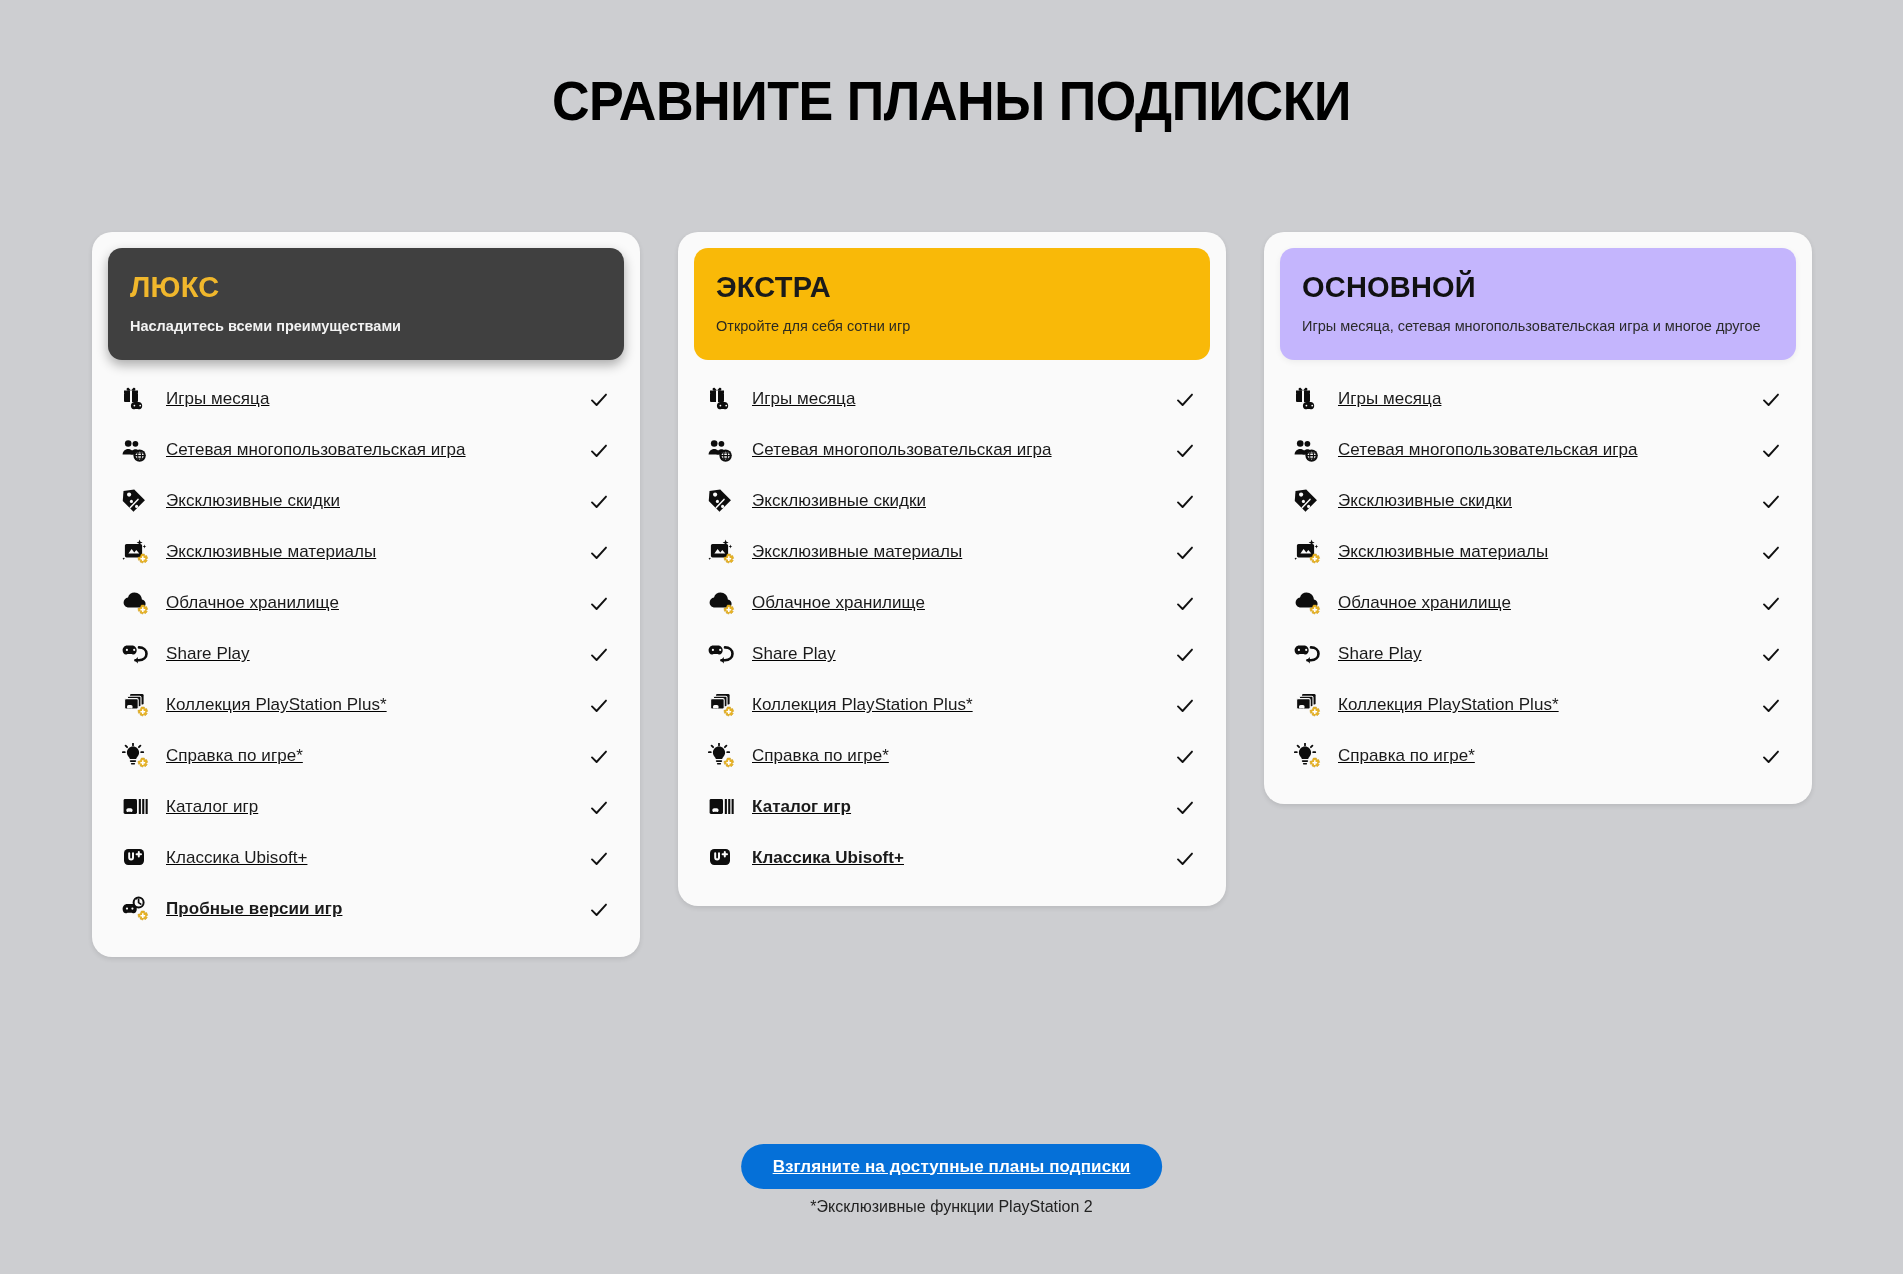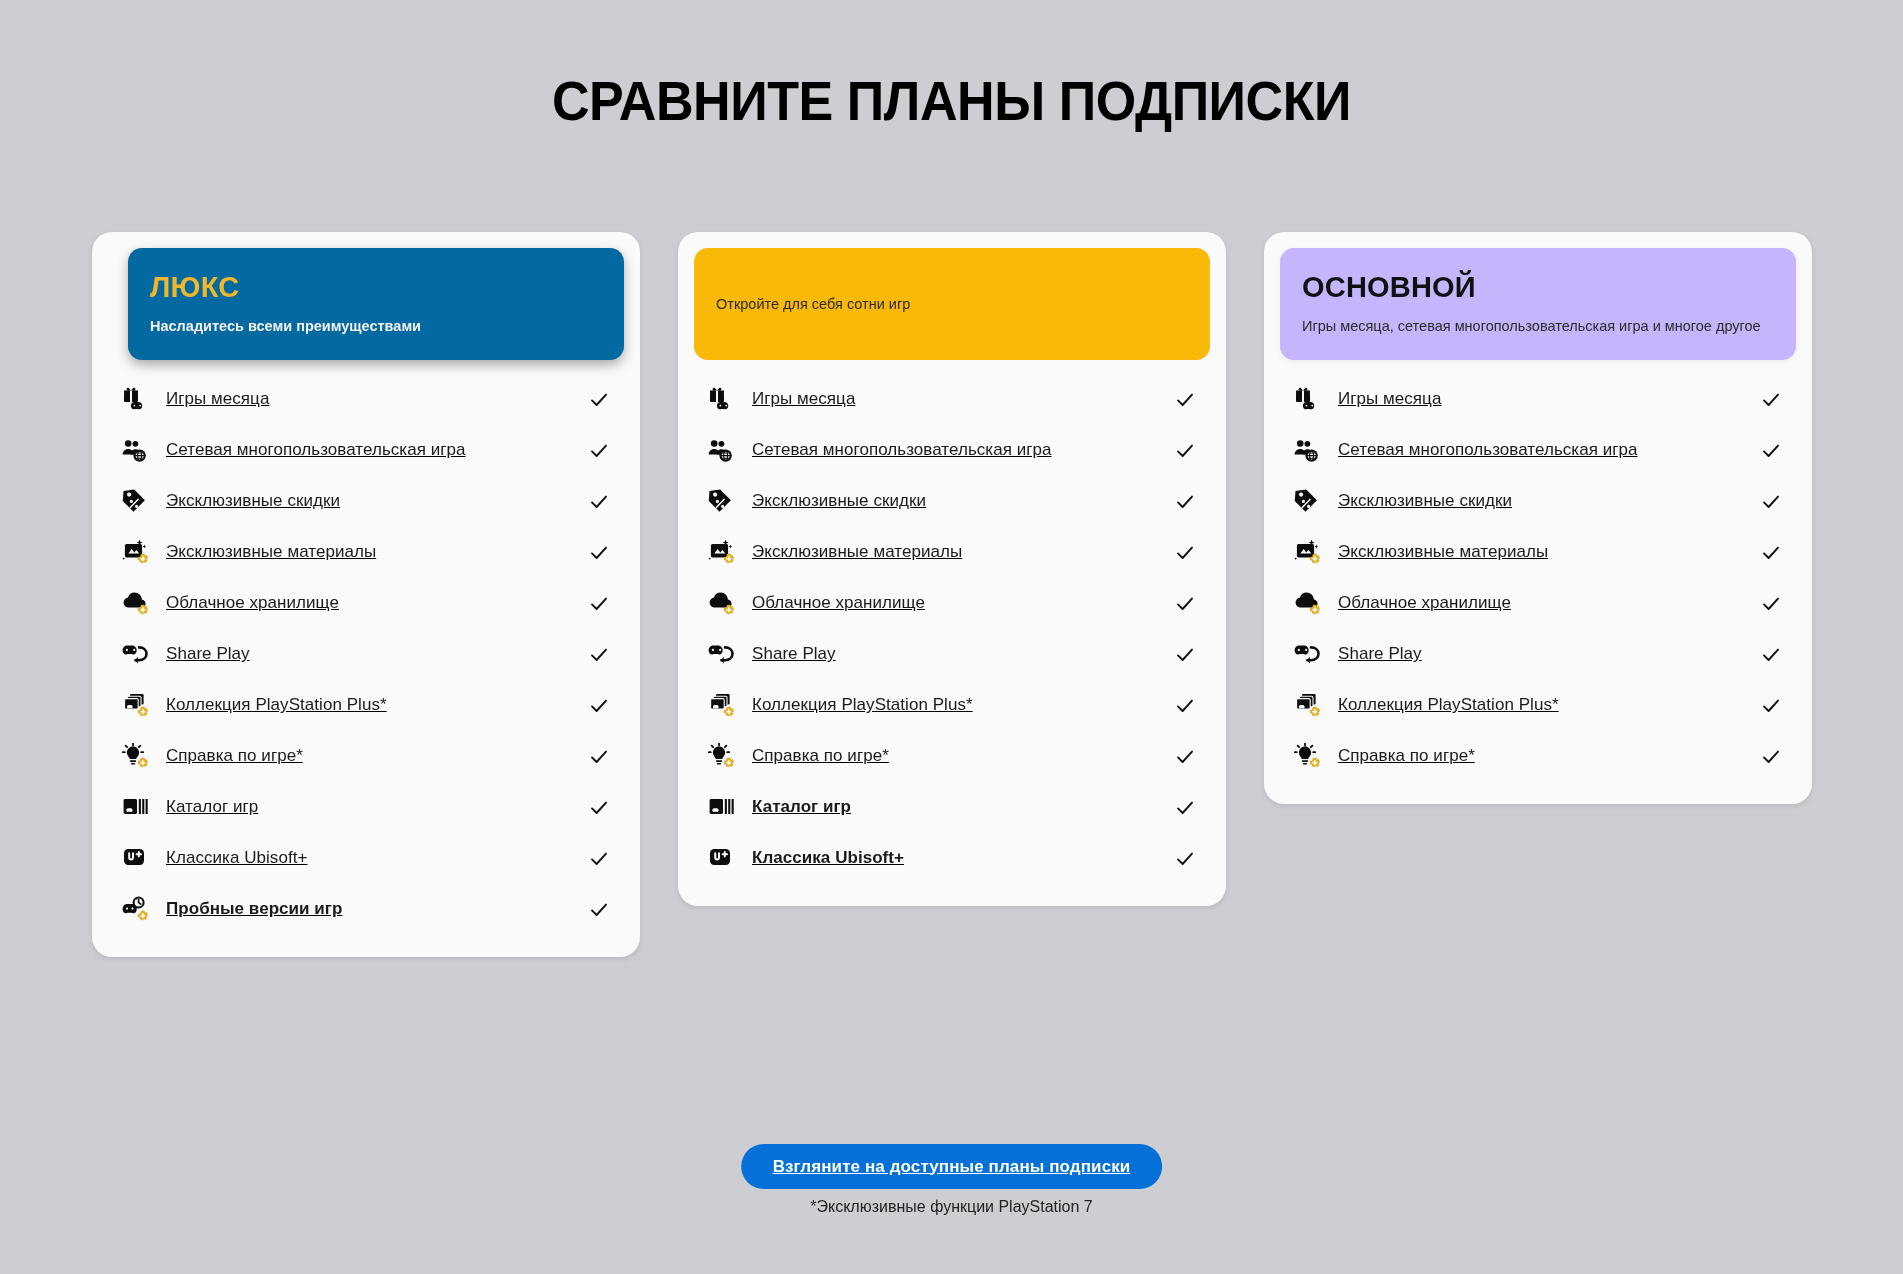--- a/index.html
+++ b/index.html
@@ -59,23 +59,22 @@
     border-radius: 14px;
     padding: 20px 22px 20px 22px;
     min-height: 112px;
     display: flex;
     flex-direction: column;
     justify-content: center;
     position: relative;
   }
 
   .card-header.dark {
-    background: #0369a1;
+    background: #404040;
     box-shadow: 0 5px 12px rgba(0,0,0,0.32);
-    margin-left: 20px;
   }
   .card-header.gold {
     background: #f9b908;
   }
   .card-header.white {
     background: #c4b5fd;
     box-shadow: 0 2px 6px rgba(0,0,0,0.06);
   }
 
   .plan-name {
@@ -387,20 +386,21 @@
             <span class="feature-check">
               <svg width="20" height="20" viewBox="0 0 20 20" xmlns="http://www.w3.org/2000/svg">
                 <path d="M3 10.4 7.6 15 17 4.6" fill="none" stroke="#111111" stroke-width="1.9" stroke-linecap="round" stroke-linejoin="round"></path>
               </svg>
             </span>
           </div>
         </div>
       </div>
       <div class="card">
         <div class="card-header gold">
+          <div class="plan-name">ЭКСТРА</div>
           <div class="plan-tagline">Откройте для себя сотни игр</div>
         </div>
         <div class="features">
           <div class="feature-row">
             <span class="feature-icon">
               <svg width="28" height="28" viewBox="0 0 28 28" xmlns="http://www.w3.org/2000/svg">
                 <rect x="2" y="7" width="14" height="9" rx="1" fill="#0d0d0d"></rect>
                 <rect x="2" y="4.5" width="14" height="3" fill="#0d0d0d"></rect>
                 <rect x="8" y="4.5" width="2" height="11.5" fill="#fafafa"></rect>
                 <path d="M5 4.2c-1.3-1.6.6-3.2 2-2 .9.8 1.6 2 1.6 2S6 5.4 5 4.2zM13 4.2c1.3-1.6-.6-3.2-2-2-.9.8-1.6 2-1.6 2S12 5.4 13 4.2z" fill="#0d0d0d"></path>
@@ -740,15 +740,15 @@
                 <path d="M3 10.4 7.6 15 17 4.6" fill="none" stroke="#111111" stroke-width="1.9" stroke-linecap="round" stroke-linejoin="round"></path>
               </svg>
             </span>
           </div>
         </div>
       </div>
     </div>
 
   <button class="cta-button">Взгляните на доступные планы подписки</button>
 
-  <div class="footnote">*Эксклюзивные функции PlayStation 7</div>
+  <div class="footnote">*Эксклюзивные функции PlayStation 2</div>
 
 </div>
 
 </body></html>

